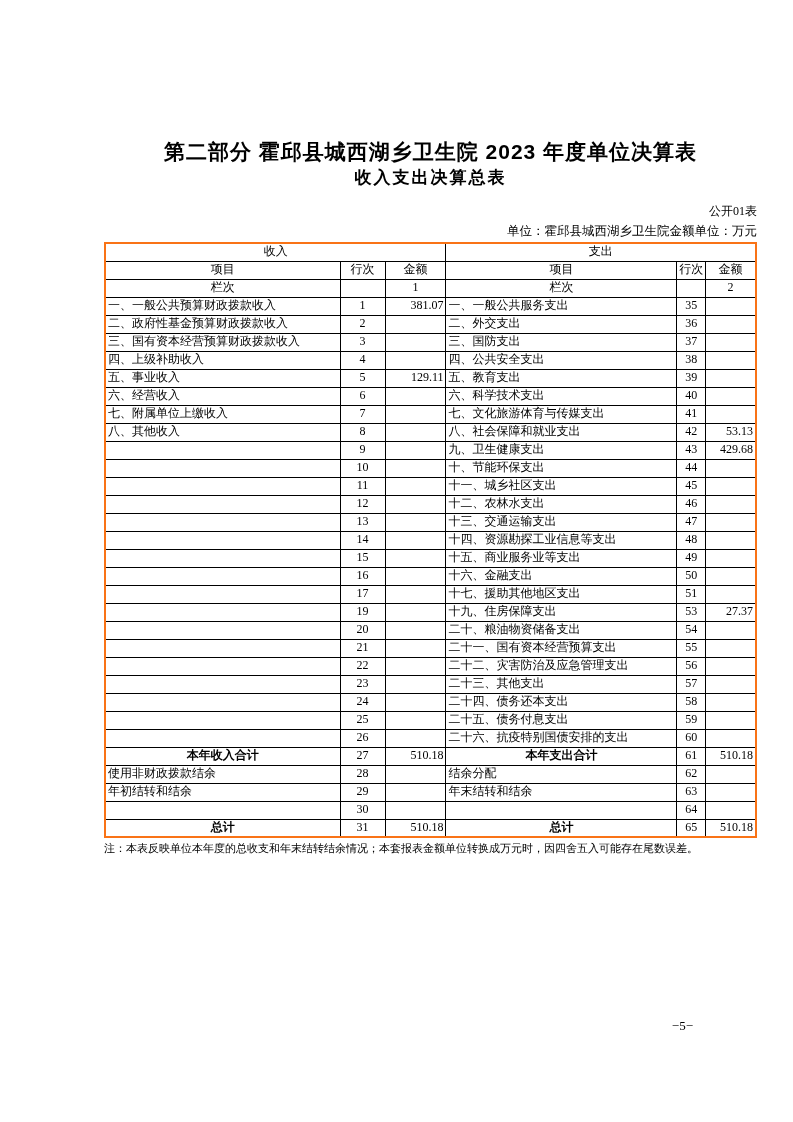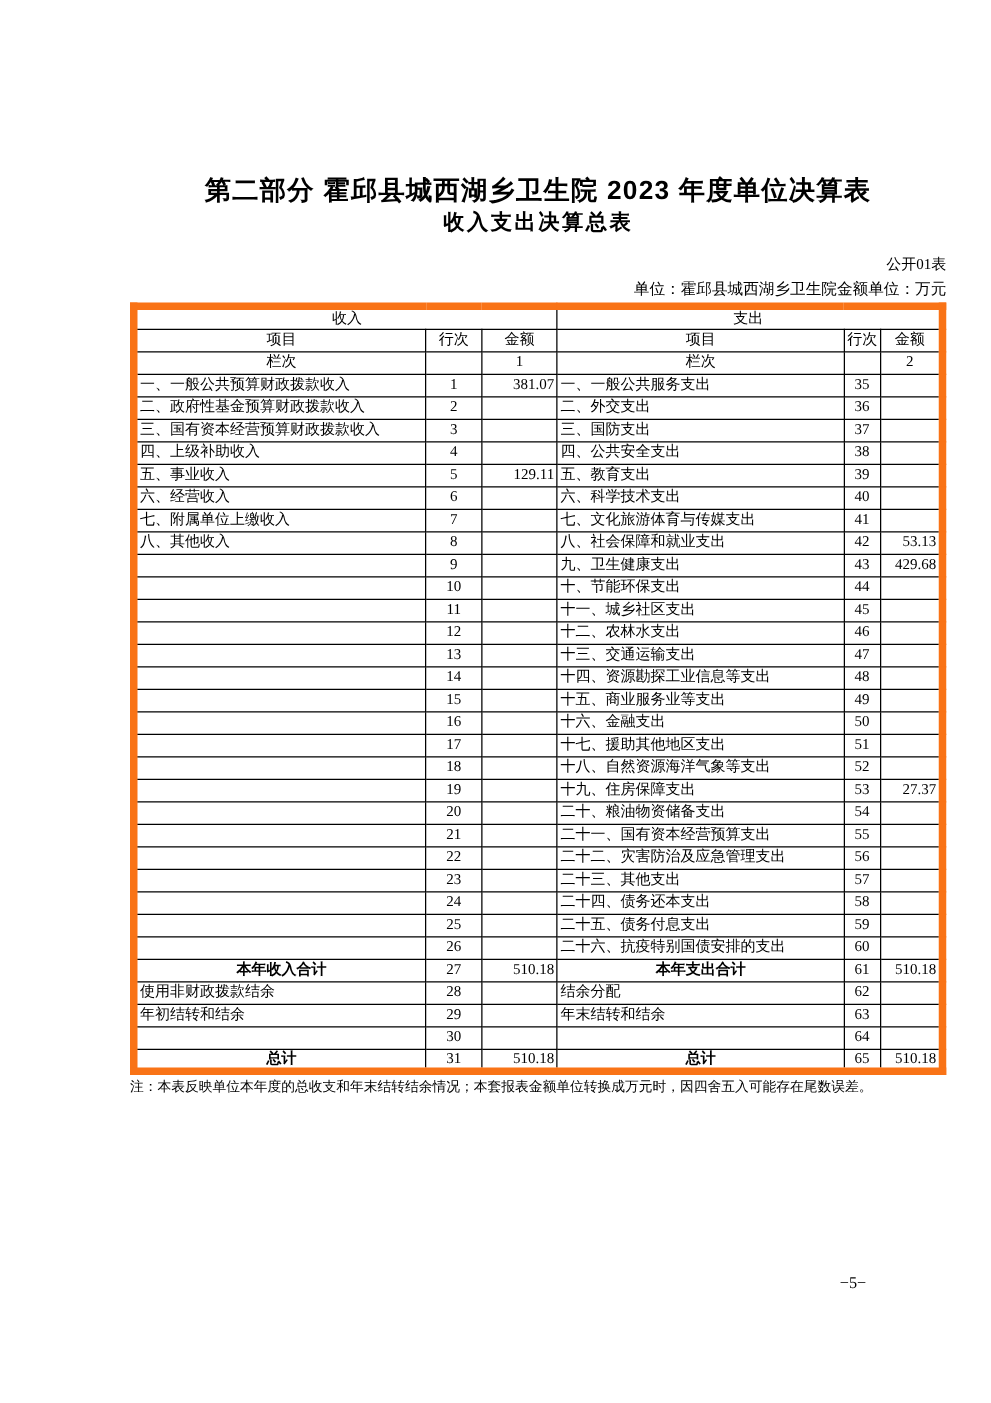--- a/index.html
+++ b/index.html
@@ -23,21 +23,21 @@
     font-weight: bold; font-size: 17px; letter-spacing: 2px;
   }
   .table-tag { margin-top: 14px; text-align: right; font-size: 12px; }
   .meta-row {
     display: flex; justify-content: flex-end;
     font-size: 12.5px; margin-top: 3px; margin-bottom: 2px;
   }
 
   table.acct {
     border-collapse: collapse; width: 100%; table-layout: fixed;
-    border: 6px solid #f97316;
+    border: 2px solid #f97316;
   }
   table.acct td {
     border: 1px solid #000;
     font-size: 12px; line-height: 1.15;
     padding: 0 2px; height: 18px;
     overflow: hidden; white-space: nowrap;
   }
   td.hdr-half { text-align: center; height: 20px; }
   td.hdr { text-align: center; height: 26px; }
   td.hdr-wrap { text-align: center; white-space: normal; height: 26px; line-height: 1.05; }
@@ -235,28 +235,20 @@
         <tr>
           <td class="item"></td>
           <td class="rowno">17</td>
           <td class="amt"></td>
           <td class="item">十七、援助其他地区支出</td>
           <td class="rowno">51</td>
           <td class="amt"></td>
         </tr>
         <tr>
           <td class="item"></td>
-          <td class="rowno">18</td>
-          <td class="amt"></td>
-          <td class="item">十八、自然资源海洋气象等支出</td>
-          <td class="rowno">52</td>
-          <td class="amt"></td>
-        </tr>
-        <tr>
-          <td class="item"></td>
           <td class="rowno">19</td>
           <td class="amt"></td>
           <td class="item">十九、住房保障支出</td>
           <td class="rowno">53</td>
           <td class="amt">27.37</td>
         </tr>
         <tr>
           <td class="item"></td>
           <td class="rowno">20</td>
           <td class="amt"></td>

